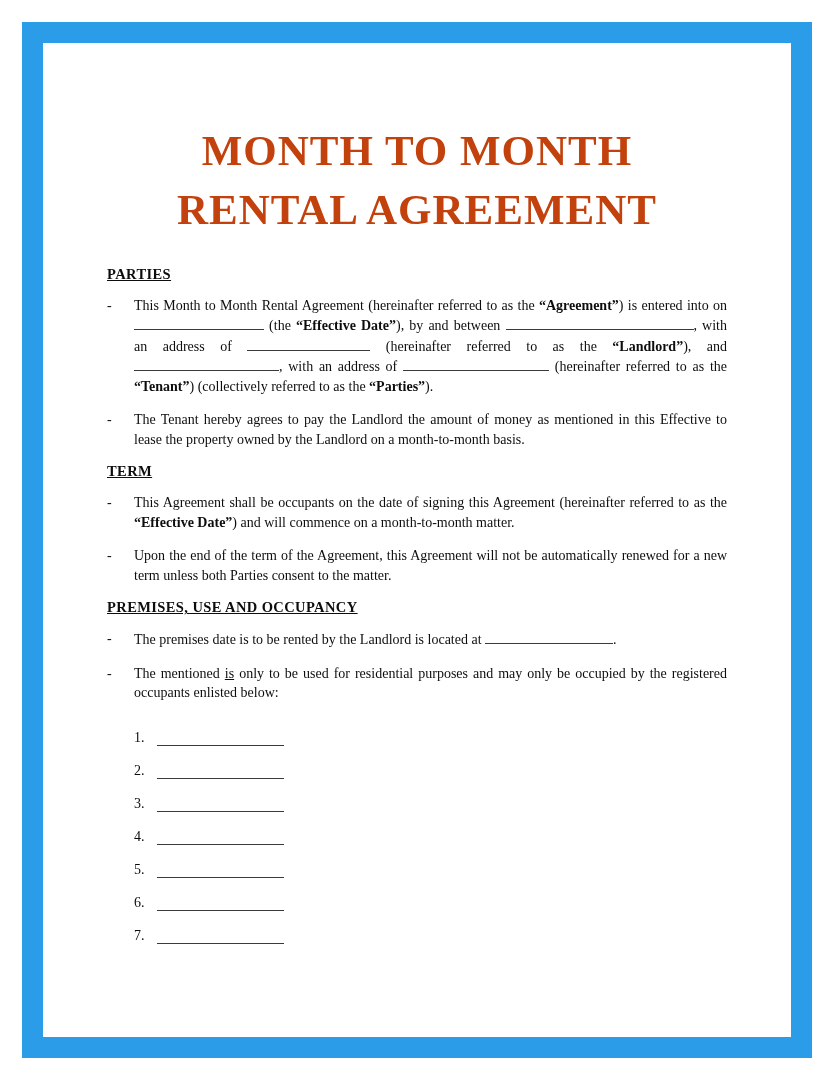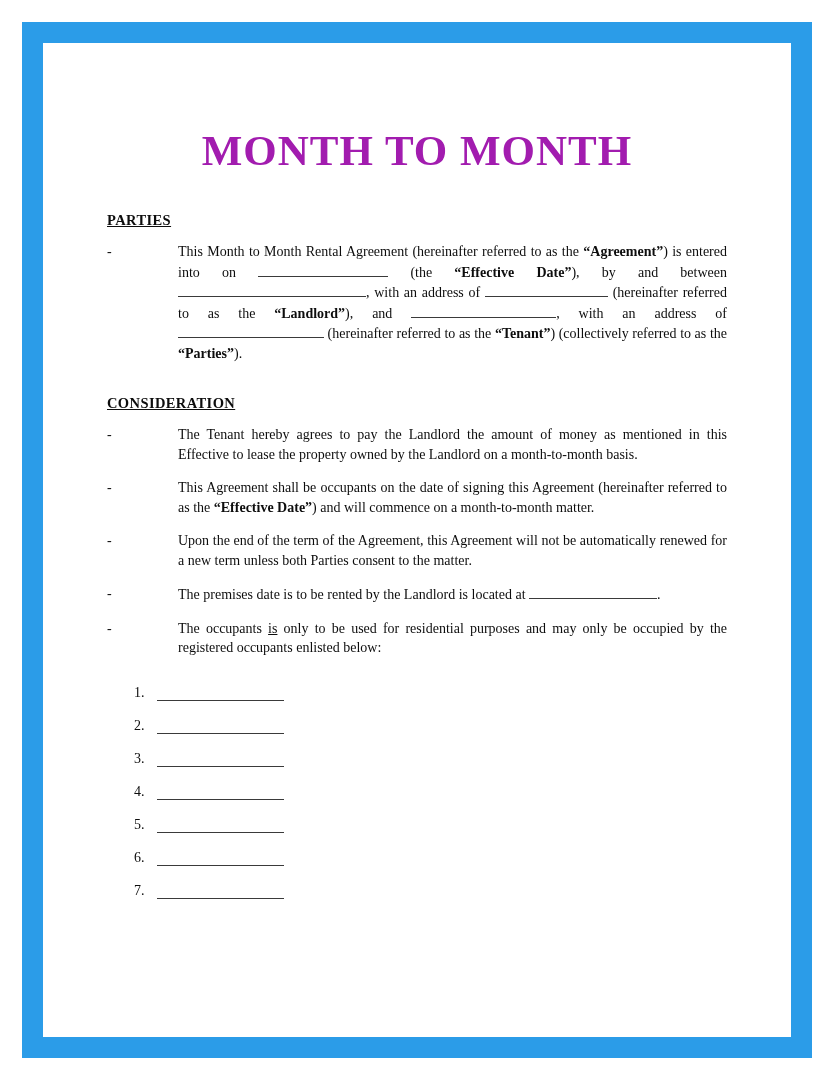--- a/index.html
+++ b/index.html
@@ -23,42 +23,41 @@
     padding: 78px 64px 40px 64px;
     overflow: hidden;
   }
   .title {
     text-align: center;
     font-weight: bold;
     font-size: 43px;
     line-height: 1.38;
     letter-spacing: 1px;
     margin: 0 0 26px 0;
-    color: #a21caf;
+    color: #c2410c;
   }
   .heading {
     font-weight: bold;
     font-size: 14.5px;
     text-decoration: underline;
     letter-spacing: 0.4px;
-    margin: 32px 0 13px 0;
+    margin: 8px 0 13px 0;
   }
   .item {
     display: flex;
     margin: 0 0 14px 0;
     font-size: 14px;
     line-height: 19.5px;
   }
   .dash {
     flex: 0 0 27px;
   }
   .item-text {
     flex: 1;
     text-align: justify;
-    margin-left: 44px;
   }
   .bold { font-weight: bold; }
   .und { text-decoration: underline; }
   .blank {
     display: inline-block;
     height: 1em;
     border-bottom: 1px solid #3a3a3a;
   }
   .num-row {
     margin-left: 27px;
@@ -71,47 +70,48 @@
   }
   .num {
     width: 23px;
   }
 </style>
 </head>
 <body>
 
 <div class="page" style="--frame-color: #2b9ce8;">
   <div class="frame">
-    <h1 class="title"><span>MONTH TO MONTH</span><br></h1>
+    <h1 class="title"><span>MONTH TO MONTH</span><br><span>RENTAL AGREEMENT</span></h1>
     <div id="sections">
         <div class="heading">PARTIES</div>
         <div class="item">
           <span class="dash">-</span>
           <div class="item-text"><span>This Month to Month Rental Agreement (hereinafter referred to as the </span><span class="bold">“Agreement”</span><span>) is entered into on </span><span class="blank" style="width: 130px;"></span><span> (the </span><span class="bold">“Effective Date”</span><span>), by and between </span><span class="blank" style="width: 188px;"></span><span>, with an address of </span><span class="blank" style="width: 123px;"></span><span> (hereinafter referred to as the </span><span class="bold">“Landlord”</span><span>), and </span><span class="blank" style="width: 145px;"></span><span>, with an address of </span><span class="blank" style="width: 146px;"></span><span> (hereinafter referred to as the </span><span class="bold">“Tenant”</span><span>) (collectively referred to as the </span><span class="bold">“Parties”</span><span>).</span></div>
         </div>
-        <div class="heading">CONSIDERATION</div>
         <div class="item">
           <span class="dash">-</span>
           <div class="item-text"><span>The Tenant hereby agrees to pay the Landlord the amount of money as mentioned in this Effective to lease the property owned by the Landlord on a month-to-month basis.</span></div>
         </div>
+        <div class="heading">TERM</div>
         <div class="item">
           <span class="dash">-</span>
           <div class="item-text"><span>This Agreement shall be occupants on the date of signing this Agreement (hereinafter referred to as the </span><span class="bold">“Effective Date”</span><span>) and will commence on a month-to-month matter.</span></div>
         </div>
         <div class="item">
           <span class="dash">-</span>
           <div class="item-text"><span>Upon the end of the term of the Agreement, this Agreement will not be automatically renewed for a new term unless both Parties consent to the matter.</span></div>
         </div>
+        <div class="heading">PREMISES, USE AND OCCUPANCY</div>
         <div class="item">
           <span class="dash">-</span>
           <div class="item-text"><span>The premises date is to be rented by the Landlord is located at </span><span class="blank" style="width: 128px;"></span><span>.</span></div>
         </div>
         <div class="item">
           <span class="dash">-</span>
-          <div class="item-text"><span>The occupants </span><span class="und">is</span><span> only to be used for residential purposes and may only be occupied by the registered occupants enlisted below:</span></div>
+          <div class="item-text"><span>The mentioned </span><span class="und">is</span><span> only to be used for residential purposes and may only be occupied by the registered occupants enlisted below:</span></div>
         </div>
         <div class="num-row">
           <span class="num">1.</span>
           <span class="blank" style="width: 127px;"></span>
         </div>
         <div class="num-row">
           <span class="num">2.</span>
           <span class="blank" style="width: 127px;"></span>
         </div>
         <div class="num-row">

